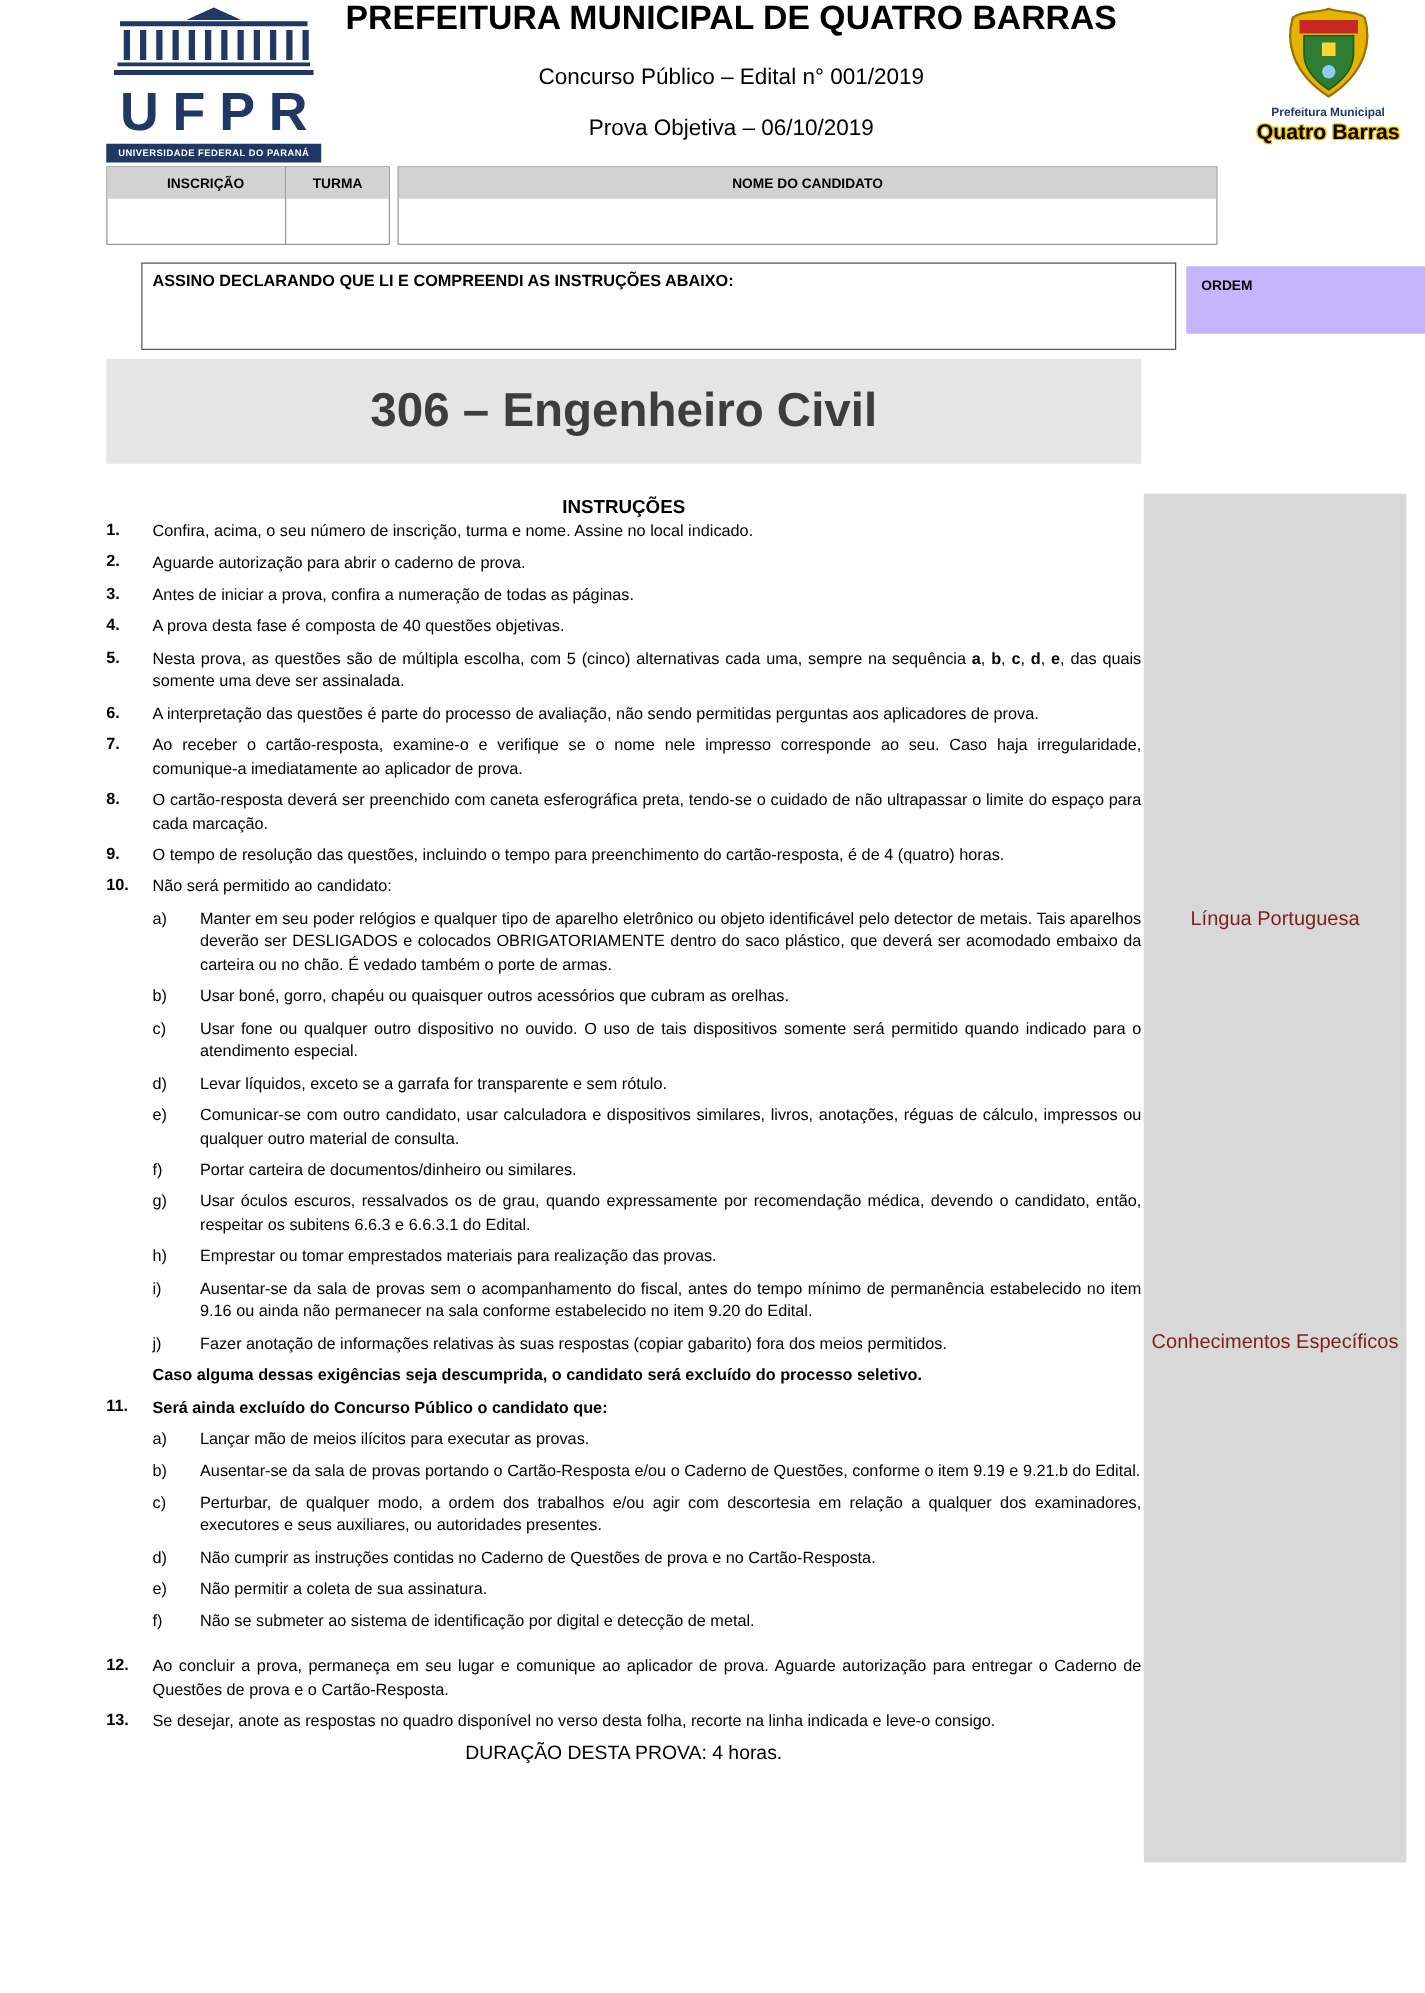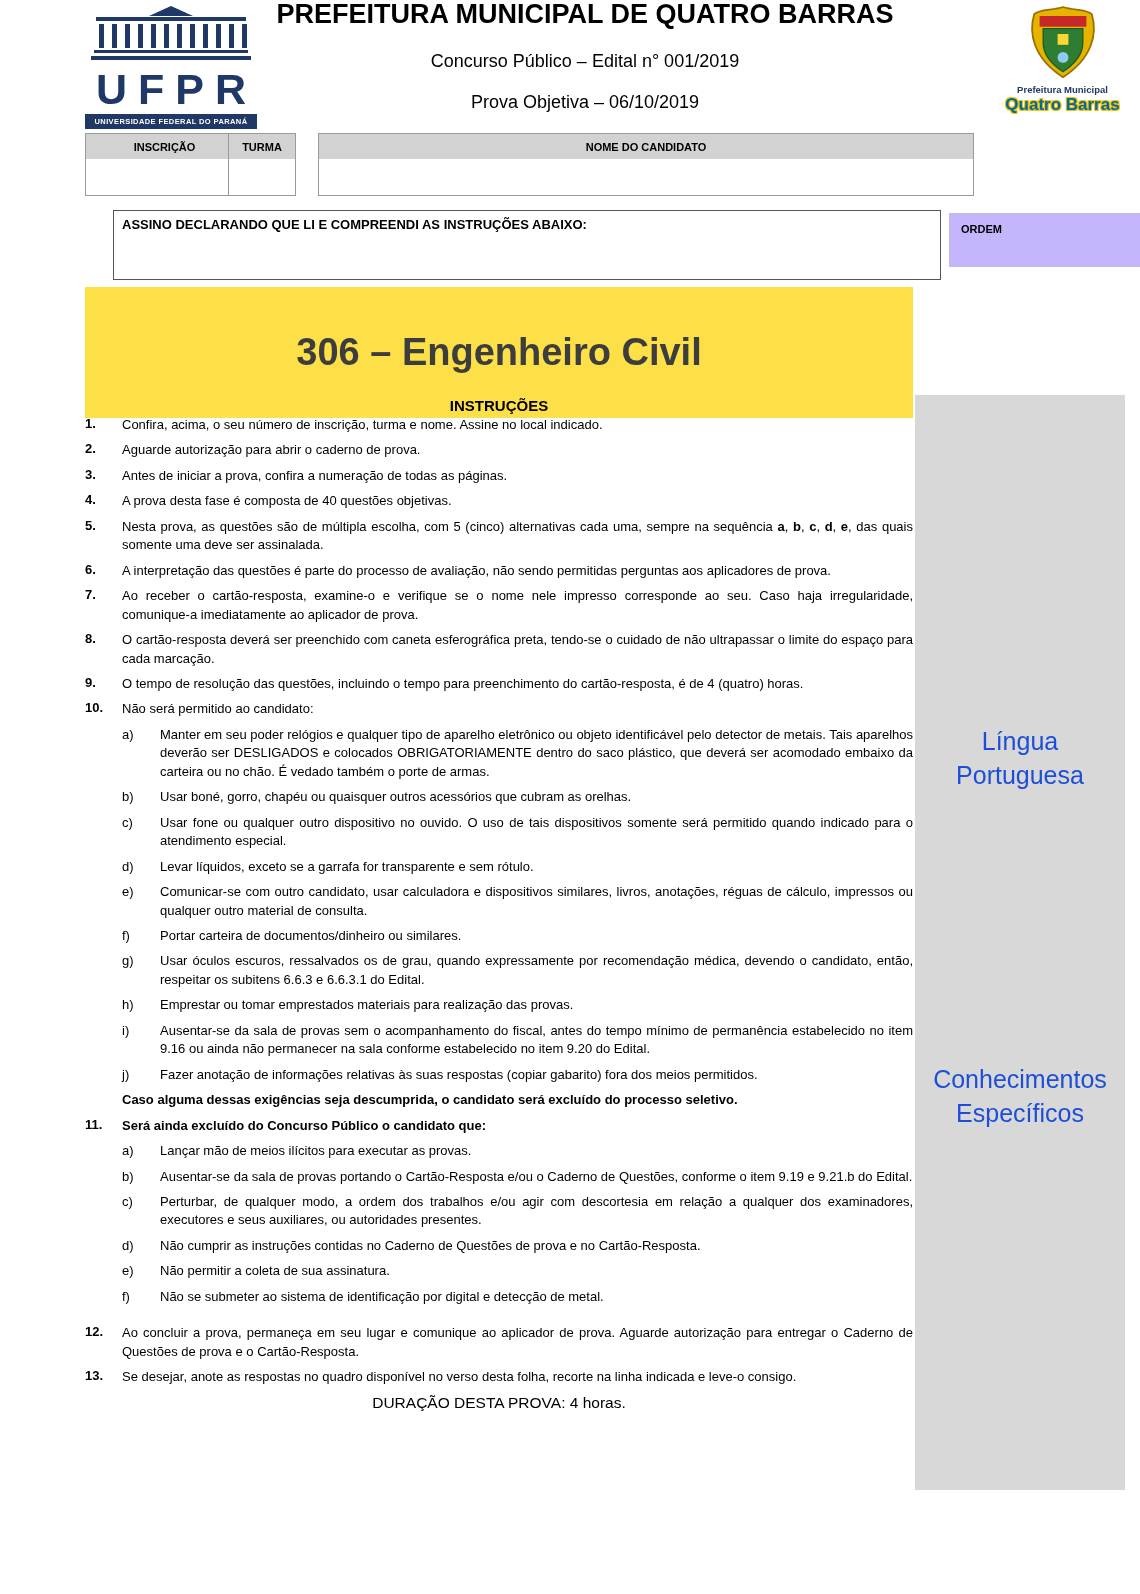--- a/index.html
+++ b/index.html
@@ -12,43 +12,43 @@
   .ufpr-acronym { font-size:43px; font-weight:bold; color:#203866; letter-spacing:11px; text-indent:11px; line-height:1.05; margin-top:1px; }
   .ufpr-bar { background:#203866; color:#fff; font-size:7.5px; font-weight:bold; letter-spacing:.4px; padding:3px 1px; margin-top:2px; }
 
   .header-center { position:absolute; left:255px; top:0; width:660px; text-align:center; }
   .header-title { font-size:27px; font-weight:bold; line-height:1.1; }
   .header-sub1 { margin-top:21px; font-size:18px; }
   .header-sub2 { margin-top:20px; font-size:18px; }
 
   .qb-logo { position:absolute; left:1000px; top:5px; width:125px; text-align:center; }
   .qb-line1 { font-size:9.5px; font-weight:bold; color:#203866; line-height:1.1; }
-  .qb-line2 { font-size:17px; font-weight:bold; color:#0369a1;
+  .qb-line2 { font-size:17px; font-weight:bold; color:#000000;
       text-shadow:-1px -1px 0 #f2c200, 1px -1px 0 #f2c200, -1px 1px 0 #f2c200, 1px 1px 0 #f2c200; }
 
   
   .form-row { position:absolute; left:85px; top:133px; width:1040px; height:63px; }
   .field { position:absolute; top:0; height:63px; border:1px solid #9a9a9a; background:#fff; }
   .field-label { background:#d2d2d2; font-size:11px; font-weight:bold; text-align:center; padding:7px 0 6px; }
   .field-inscricao { left:0; width:159px; }
-  .field-turma { left:143px; width:68px; }
+  .field-turma { left:143px; width:84px; }
   .field-nome { left:233px; width:656px; }
 
   
   .sig-row { position:absolute; left:85px; top:210px; width:1040px; height:70px;margin-left:28px; }
   .sig-box { position:absolute; left:0; top:0; width:828px; height:70px; border:1px solid #555; background:#fff; padding:6px 8px; font-size:13px; font-weight:bold; }
   .ordem-box { position:absolute; left:836px; top:3px; width:204px; height:54px; background:#c4b5fd; padding:10px 12px; font-size:11px; font-weight:bold; }
 
   
-  .title-banner { position:absolute; left:85px; top:287px; width:828px; height:131px; background:#fde047; display:flex; align-items:center; justify-content:center; }
+  .title-banner { position:absolute; left:85px; top:287px; width:828px; height:84px; background:#e5e5e5; display:flex; align-items:center; justify-content:center; }
   .title-banner span { font-size:38px; font-weight:bold; color:#3d3d3d; }
 
   
   .sidebar { position:absolute; left:915px; top:395px; width:210px; height:1095px; background:#d8d8d8; }
-  .sidebar-section { position:absolute; left:0; width:100%; text-align:center; font-size:25px; color:#1d4ed8; line-height:1.35; }
+  .sidebar-section { position:absolute; left:0; width:100%; text-align:center; font-size:16px; color:#7f1d1d; line-height:1.35; }
   .sidebar-lingua { top:330px; }
   .sidebar-conhecimentos { top:668px; }
 
   
   .instructions { position:absolute; left:85px; top:395px; width:828px; }
   .instructions-heading { text-align:center; font-size:15px; font-weight:bold; margin:2px 0 2px; }
   .instr-item { display:flex; margin-bottom:7px; }
   .instr-num { width:37px; flex:none; font-weight:bold; font-size:13px; }
   .instr-body { flex:1; font-size:13px; line-height:1.42; text-align:justify; }
   .instr-text.bold { font-weight:bold; }

